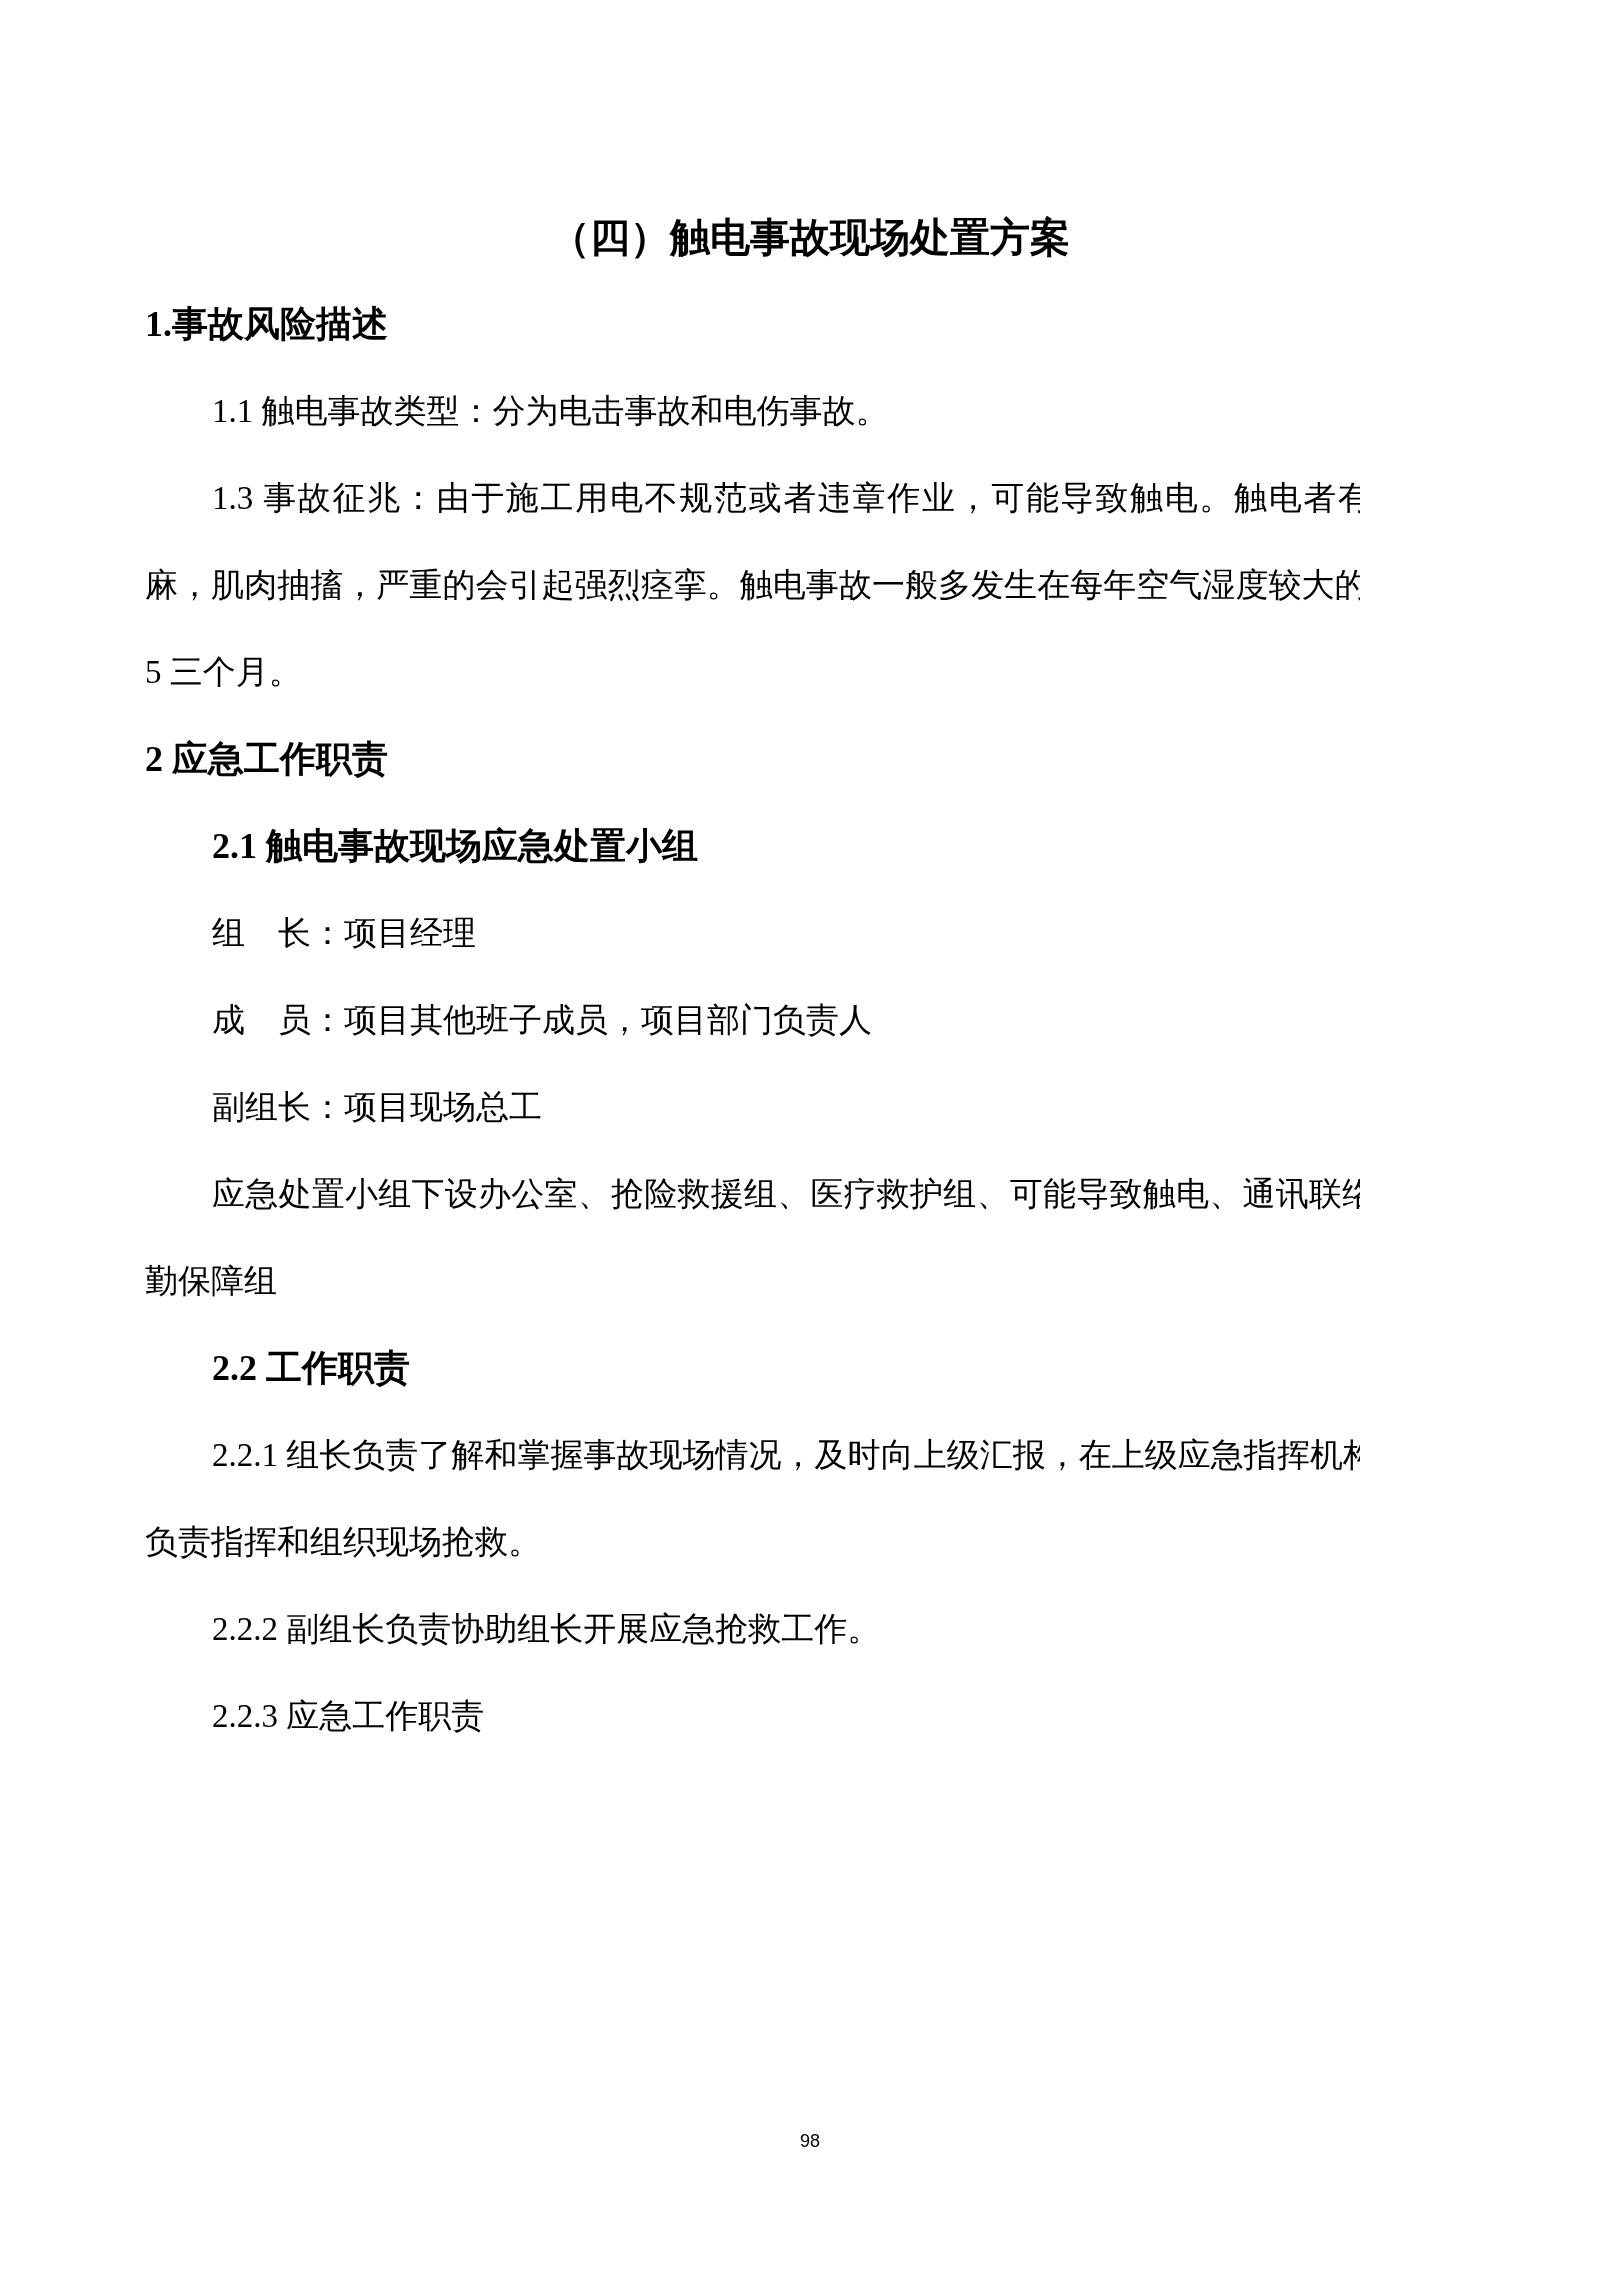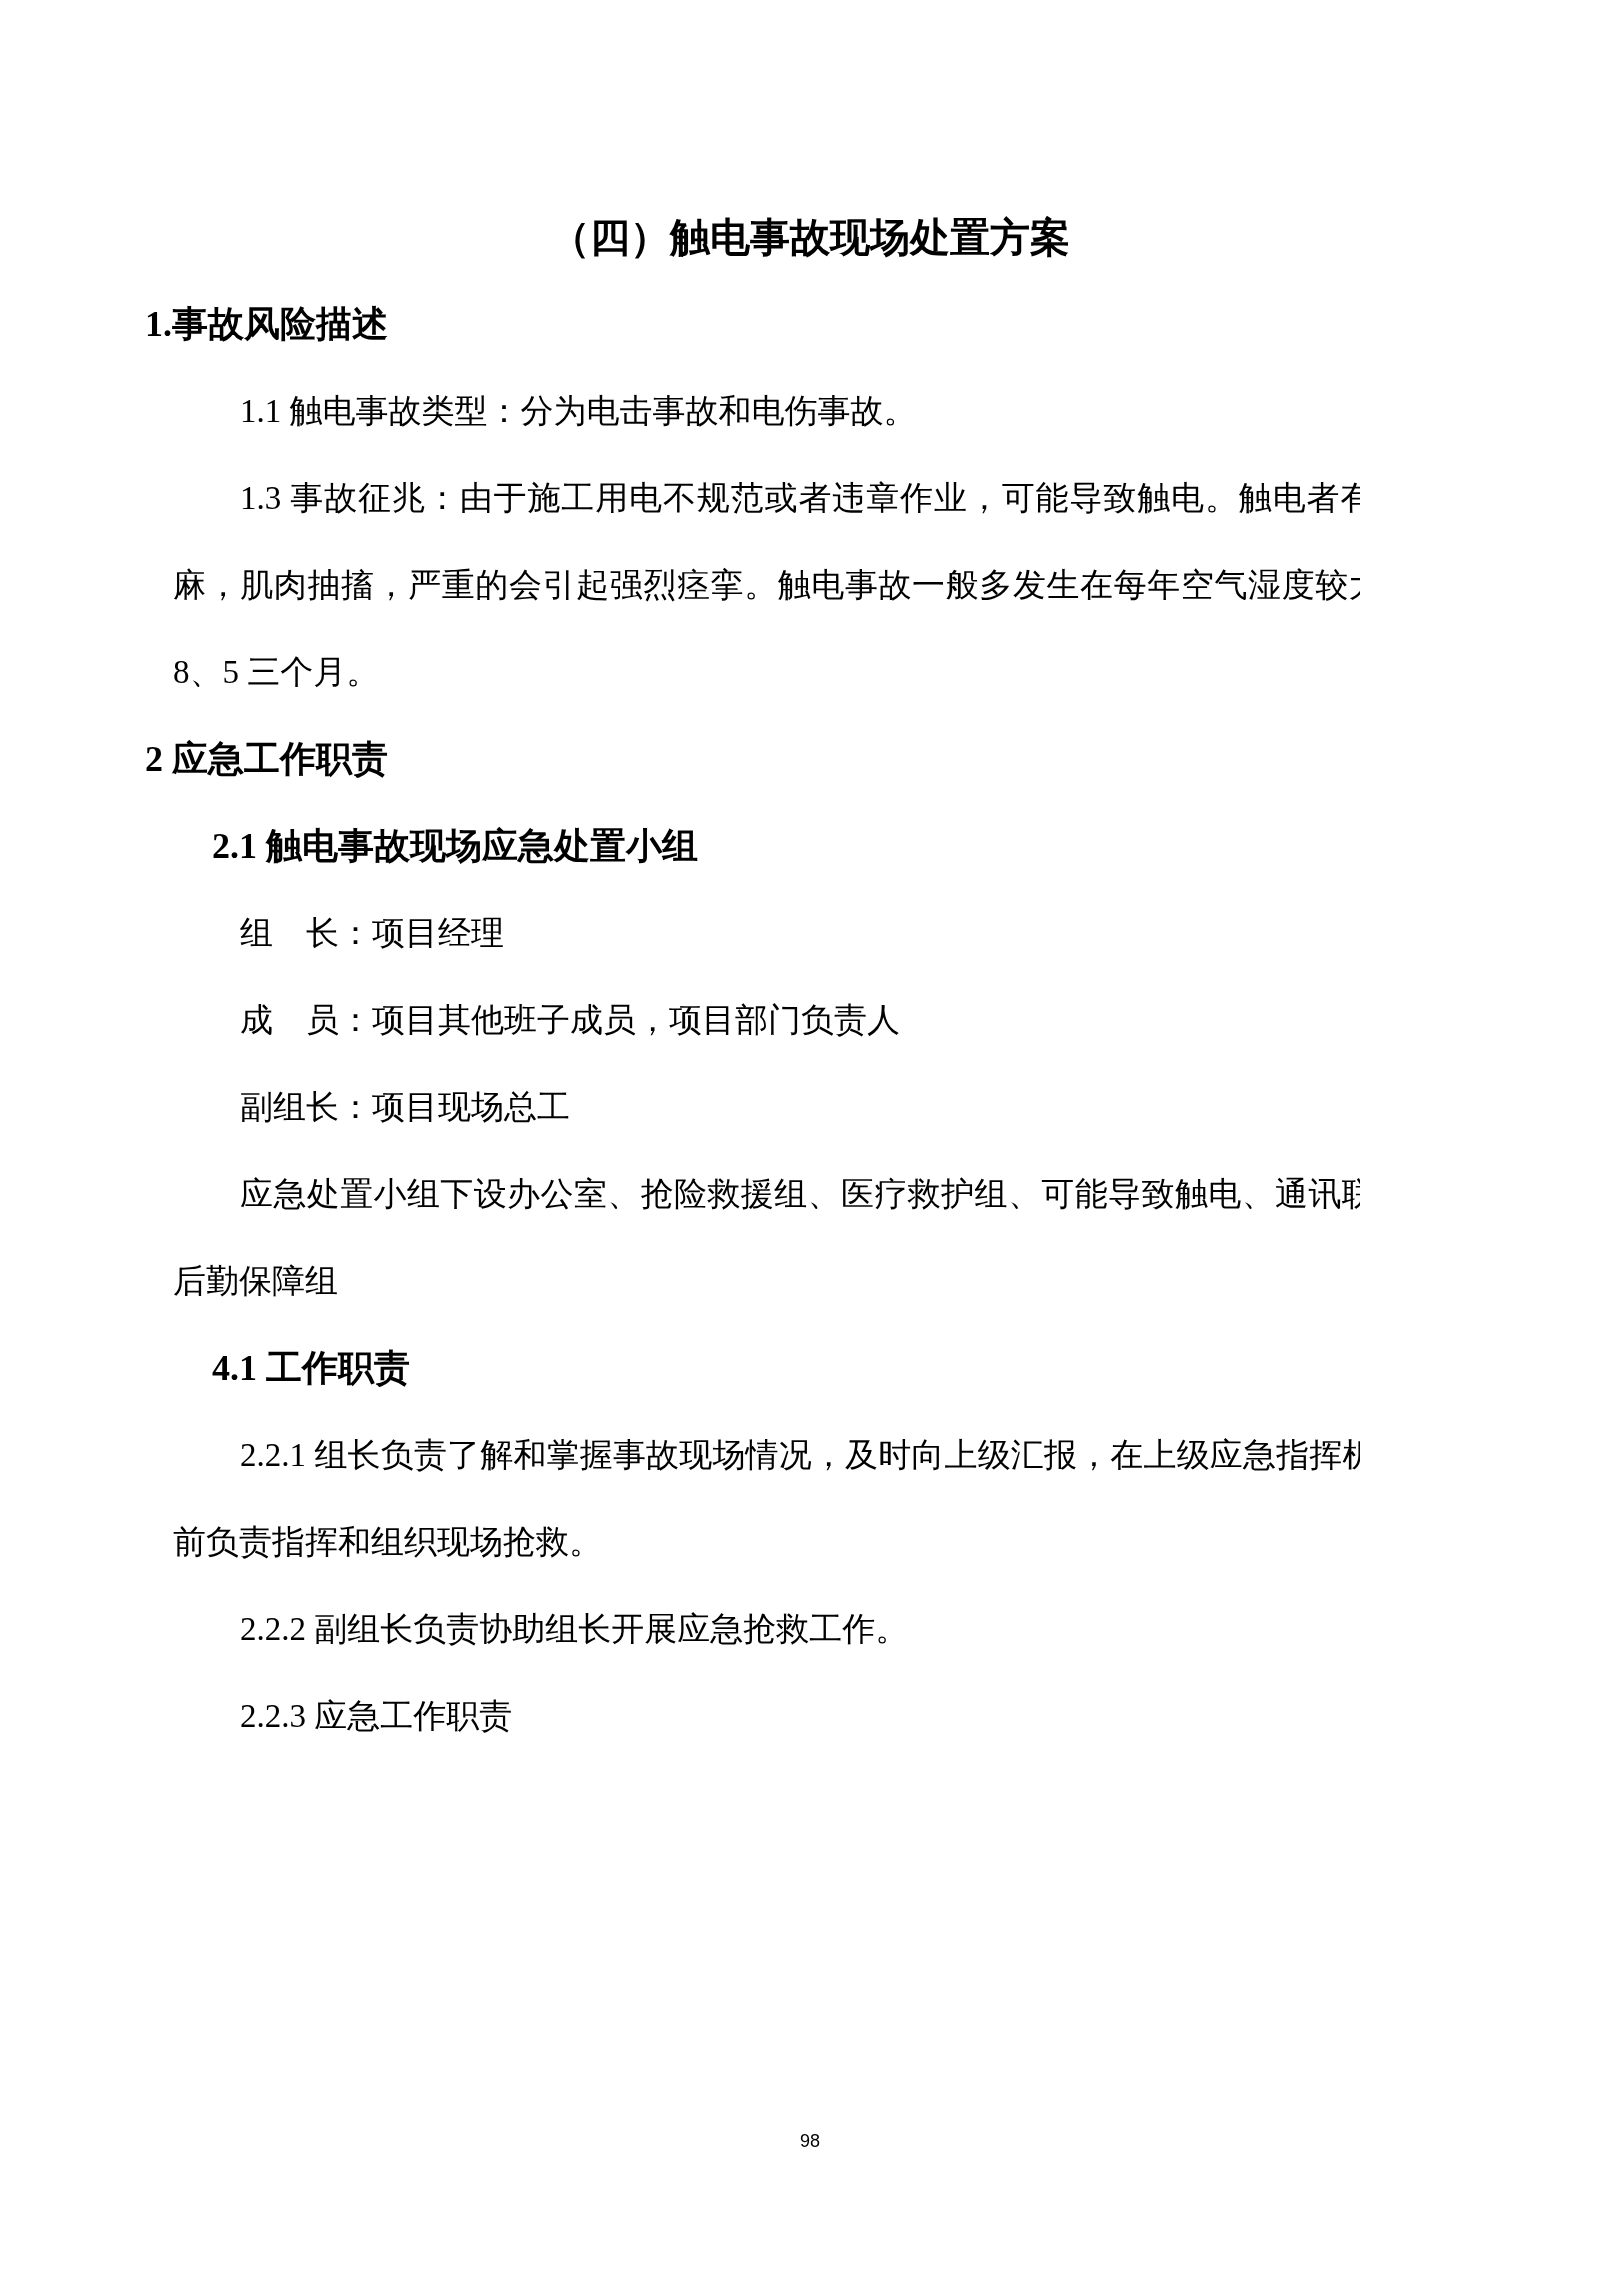--- a/index.html
+++ b/index.html
@@ -38,21 +38,20 @@
   }
   .h2 {
     font-size: 36px;
     font-weight: bold;
     text-indent: 67px;
   }
   .p {
     font-size: 33px;
     text-align: justify;
     text-indent: 67px;
-    margin-left: 28px;
   }
   .page-number {
     position: absolute;
     top: 2127px;
     left: 0;
     width: 1620px;
     text-align: center;
     font-family: "Liberation Sans", sans-serif;
     font-size: 18px;
     line-height: 29px;
@@ -67,21 +66,21 @@
     <div>
         <div class="block h1">1.事故风险描述</div>
         <div class="block p">1.1 触电事故类型：分为电击事故和电伤事故。</div>
         <div class="block p">1.3 事故征兆：由于施工用电不规范或者违章作业，可能导致触电。触电者有疼痛发麻，肌肉抽搐，严重的会引起强烈痉挛。触电事故一般多发生在每年空气湿度较大的 7、8、5 三个月。</div>
         <div class="block h1">2 应急工作职责</div>
         <div class="block h2">2.1 触电事故现场应急处置小组</div>
         <div class="block p">组　长：项目经理</div>
         <div class="block p">成　员：项目其他班子成员，项目部门负责人</div>
         <div class="block p">副组长：项目现场总工</div>
         <div class="block p">应急处置小组下设办公室、抢险救援组、医疗救护组、可能导致触电、通讯联络组和后勤保障组</div>
-        <div class="block h2">4.1 工作职责</div>
+        <div class="block h2">2.2 工作职责</div>
         <div class="block p">2.2.1 组长负责了解和掌握事故现场情况，及时向上级汇报，在上级应急指挥机构到达前负责指挥和组织现场抢救。</div>
         <div class="block p">2.2.2 副组长负责协助组长开展应急抢救工作。</div>
         <div class="block p">2.2.3 应急工作职责</div>
       </div>
   </div>
   <div class="page-number">98</div>
 </div>
 
 
 </body></html>

